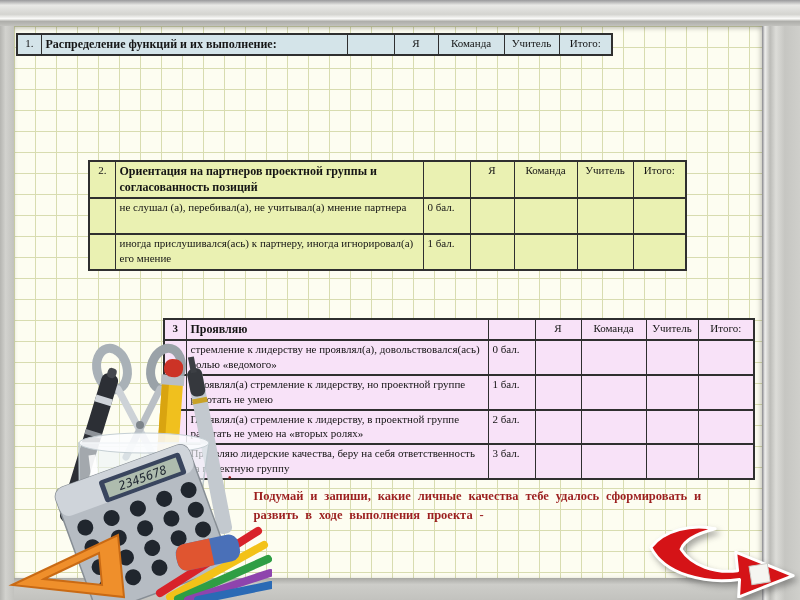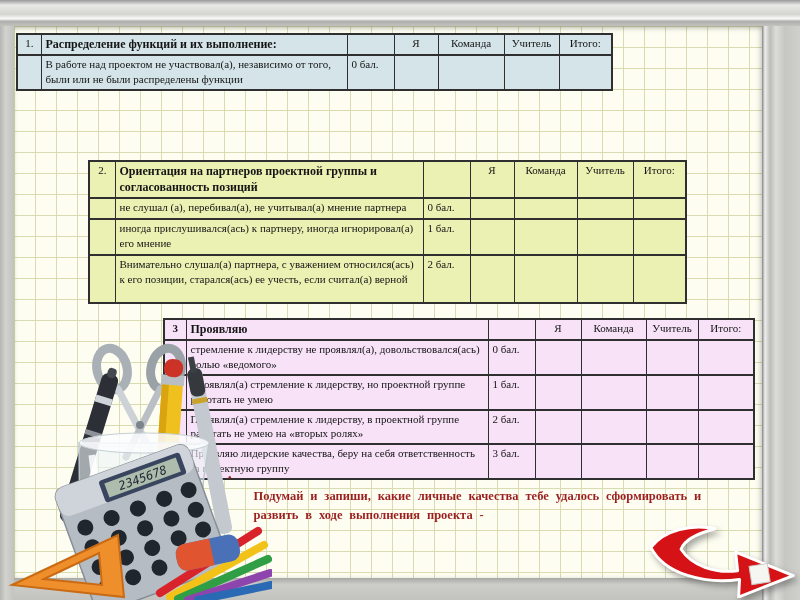--- a/index.html
+++ b/index.html
@@ -102,29 +102,20 @@
   <tbody>
       <tr style="height:20px">
     <td class="num">1.</td>
     <td class="title">Распределение функций и их выполнение:</td>
     <td></td>
     <td class="colh">Я</td>
     <td class="colh">Команда</td>
     <td class="colh">Учитель</td>
     <td class="colh">Итого:</td>
   </tr>
-  <tr style="height:33px">
-    <td class="num"></td>
-    <td>В работе над проектом не участвовал(а), независимо от того, были или не были распределены функции</td>
-    <td>0 бал.</td>
-    <td></td>
-    <td></td>
-    <td></td>
-    <td></td>
-  </tr>
 </tbody>
   </table>
 
 <table class="crit t2" style="left:88px;top:160px;width:597px;">
   <colgroup>
       <col style="width:26px">
       <col style="width:308px">
       <col style="width:47px">
       <col style="width:44px">
       <col style="width:63px">
@@ -134,42 +125,33 @@
   <tbody>
       <tr style="height:36px">
     <td class="num">2.</td>
     <td class="title">Ориентация на партнеров  проектной группы и согласованность  позиций</td>
     <td></td>
     <td class="colh">Я</td>
     <td class="colh">Команда</td>
     <td class="colh">Учитель</td>
     <td class="colh">Итого:</td>
   </tr>
-  <tr style="height:21px">
+  <tr style="height:36px">
     <td class="num"></td>
     <td>не слушал (а), перебивал(а), не учитывал(а) мнение партнера</td>
     <td>0 бал.</td>
     <td></td>
     <td></td>
     <td></td>
     <td></td>
   </tr>
   <tr style="height:36px">
     <td class="num"></td>
     <td>иногда прислушивался(ась) к партнеру, иногда игнорировал(а) его мнение</td>
     <td>1 бал.</td>
-    <td></td>
-    <td></td>
-    <td></td>
-    <td></td>
-  </tr>
-  <tr style="height:48px">
-    <td class="num"></td>
-    <td>Внимательно слушал(а)  партнера, с уважением относился(ась) к его позиции, старался(ась) ее учесть, если считал(а) верной</td>
-    <td>2 бал.</td>
     <td></td>
     <td></td>
     <td></td>
     <td></td>
   </tr>
 </tbody>
   </table>
 
 <table class="crit t3" style="left:163px;top:318px;width:590px;">
   <colgroup>

